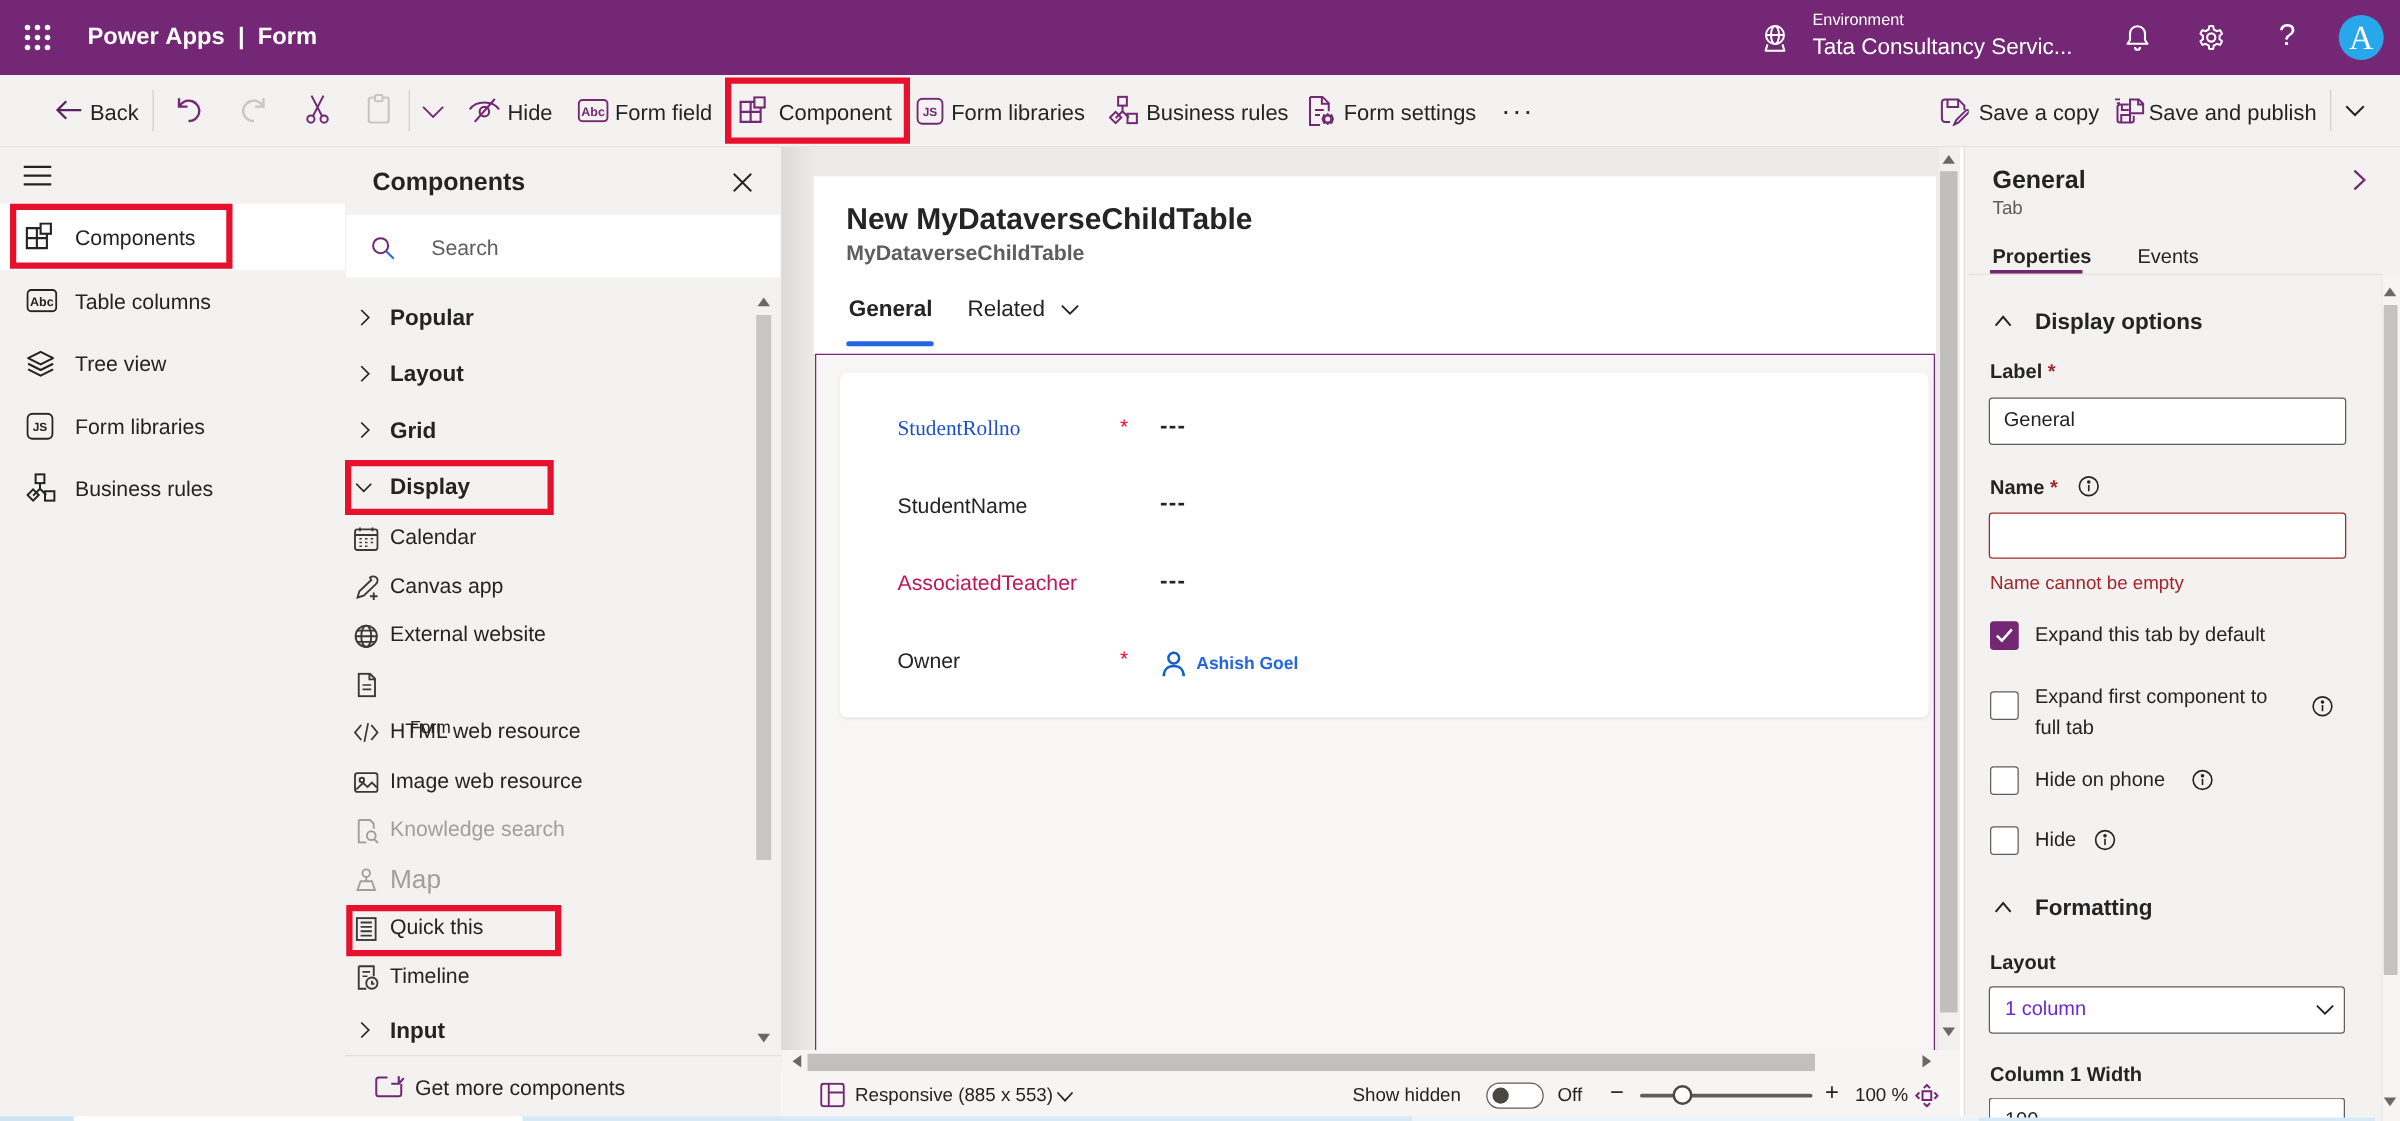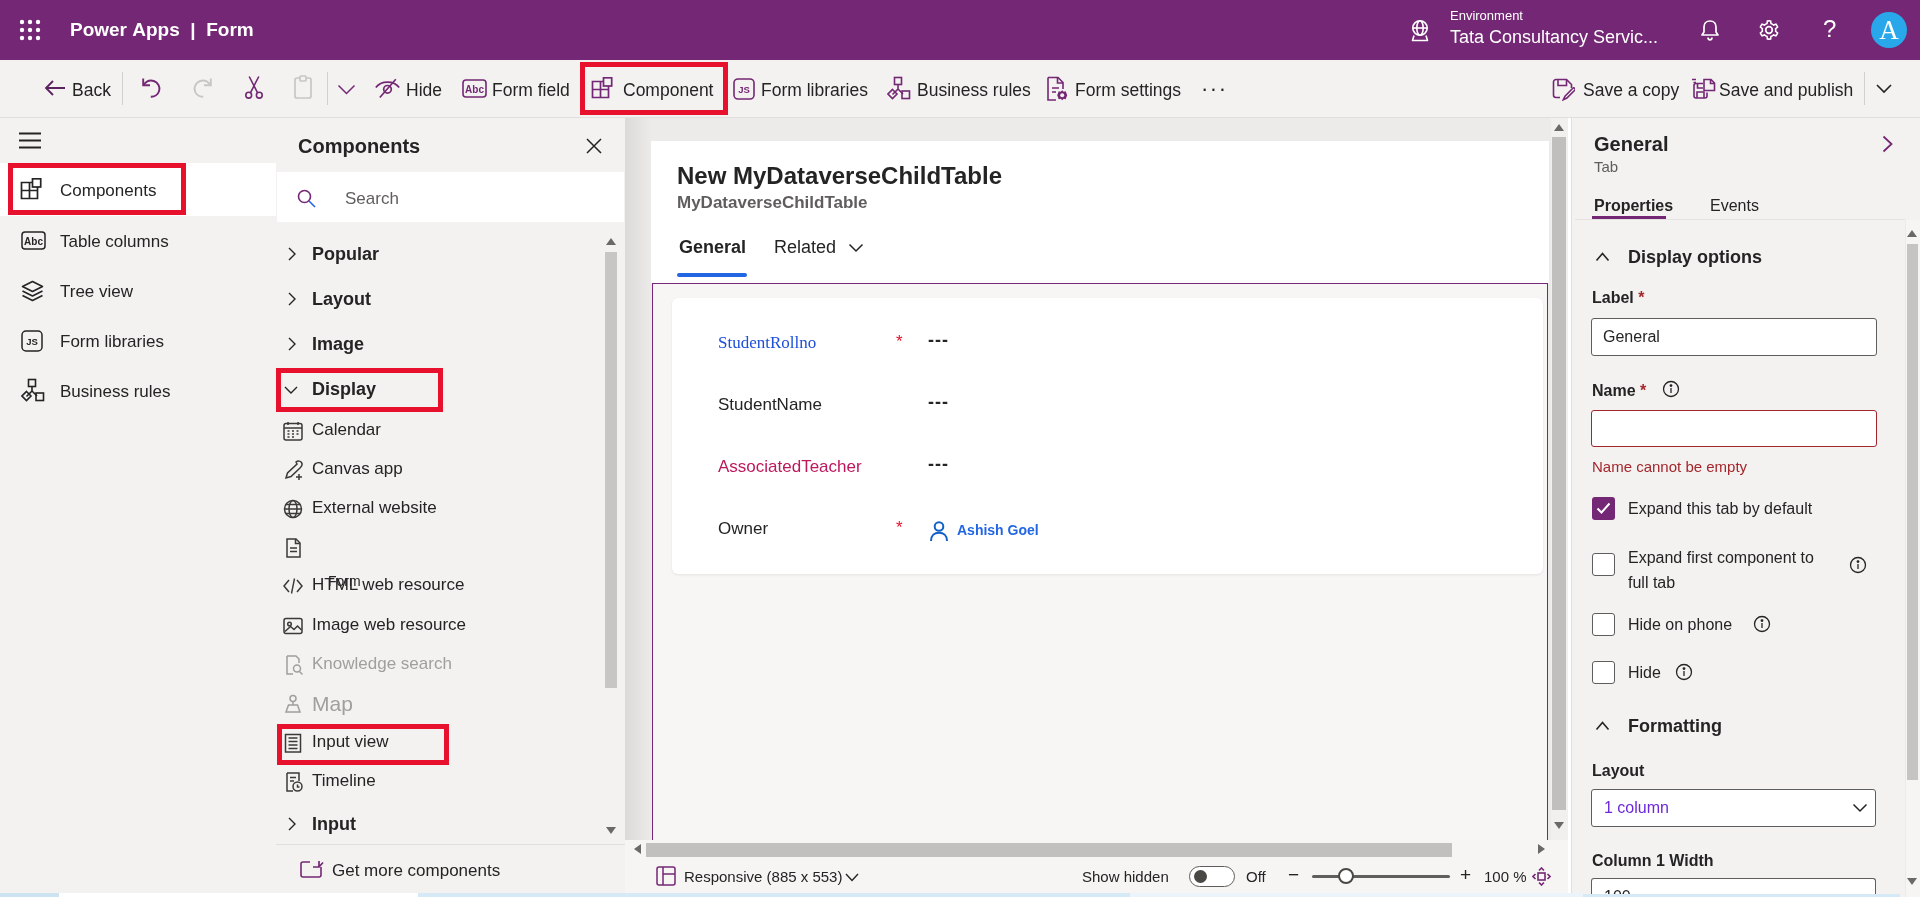--- a/index.html
+++ b/index.html
@@ -207,21 +207,21 @@
       <path d="M3 1 L9 7 L3 13"></path>
     </svg>
 <div class="ab" style="left:312px;top:244px;font-size:18px;font-weight:bold;color:#242424;">Popular</div>
 <svg class="ab" style="left:286px;top:292px;" width="12" height="14" viewBox="0 0 12 14" fill="none" stroke="#242424" stroke-width="1.4">
       <path d="M3 1 L9 7 L3 13"></path>
     </svg>
 <div class="ab" style="left:312px;top:289px;font-size:18px;font-weight:bold;color:#242424;">Layout</div>
 <svg class="ab" style="left:286px;top:337px;" width="12" height="14" viewBox="0 0 12 14" fill="none" stroke="#242424" stroke-width="1.4">
       <path d="M3 1 L9 7 L3 13"></path>
     </svg>
-<div class="ab" style="left:312px;top:334px;font-size:18px;font-weight:bold;color:#242424;">Image</div>
+<div class="ab" style="left:312px;top:334px;font-size:18px;font-weight:bold;color:#242424;">Grid</div>
 <div class="redbox" style="left:276px;top:368px;width:167px;height:44px;"></div>
 <svg class="ab" style="left:284px;top:384px;" width="14" height="12" viewBox="0 0 14 12" fill="none" stroke="#242424" stroke-width="1.4">
       <path d="M1 3 L7 9 L13 3"></path>
     </svg>
 <div class="ab" style="left:312px;top:379px;font-size:18px;font-weight:bold;color:#242424;">Display</div>
 
 <div id="plist">
       <svg class="ab" style="left:283px;top:421px;" width="20" height="20" viewBox="0 0 20 20" fill="none" stroke="#3b3a39" stroke-width="1.5">
         <rect x="1" y="2.5" width="18" height="16.5" rx="2"></rect>
         <path d="M1 7 L19 7 M5 1 L5 4 M15 1 L15 4"></path>
@@ -265,21 +265,21 @@
       <svg class="ab" style="left:283px;top:693px;" width="20" height="20" viewBox="0 0 20 20" fill="none" stroke="#a19f9d" stroke-width="1.5">
         <circle cx="10" cy="5.5" r="3"></circle>
         <path d="M10 8.5 L10 12"></path>
         <path d="M5.5 12 L3 19 L17 19 L14.5 12 Z"></path>
       </svg>
       <div class="ab" style="left:312px;top:692px;font-size:21px;color:#a19f9d;">Map</div>
       <svg class="ab" style="left:283px;top:733px;" width="20" height="20" viewBox="0 0 20 20" fill="none" stroke="#3b3a39" stroke-width="1.5">
         <rect x="2.5" y="1.5" width="15" height="17.5"></rect>
         <path d="M5.5 5 h9 M5.5 8.5 h9 M5.5 12 h9 M5.5 15.5 h9" stroke-width="1.5"></path>
       </svg>
-      <div class="ab" style="left:312px;top:732px;font-size:17px;color:#242424;">Input view</div>
+      <div class="ab" style="left:312px;top:732px;font-size:17px;color:#242424;">Quick this</div>
       <svg class="ab" style="left:283px;top:772px;" width="20" height="20" viewBox="0 0 20 20" fill="none" stroke="#3b3a39" stroke-width="1.5">
         <path d="M4 1 L16 1 L16 9 M4 1 L4 19 L10 19"></path>
         <path d="M7 5.5 h6 M7 9 h4" stroke-width="1.3"></path>
         <circle cx="14.5" cy="14.5" r="4.5"></circle>
         <path d="M14.5 12.5 L14.5 15 L16.5 15"></path>
       </svg>
       <div class="ab" style="left:312px;top:771px;font-size:17px;color:#242424;">Timeline</div>
     </div>
 <div class="redbox" style="left:277px;top:724px;width:172px;height:41px;"></div>
 

